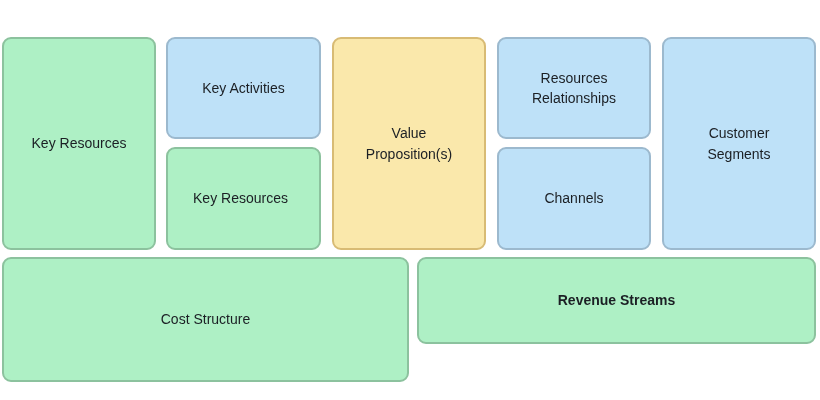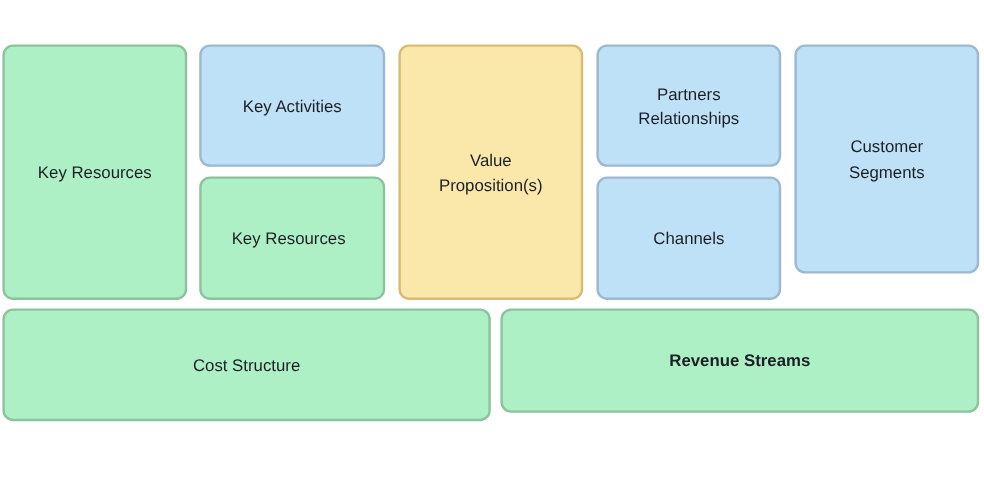--- a/index.html
+++ b/index.html
@@ -34,22 +34,22 @@
   .block.blue   { background: var(--blue-fill,   #bee1f8); border-color: var(--blue-border,   #9cb9ce); }
   .block.yellow { background: var(--yellow-fill, #fae8ab); border-color: var(--yellow-border, #d8bb74); }
 
   
   .pos-key-partners           { left: 2px;   top: 37px;  width: 154px; height: 213px; }
   .pos-key-activities         { left: 166px; top: 37px;  width: 155px; height: 102px; text-align: right; }
   .pos-key-resources          { left: 166px; top: 147px; width: 155px; height: 103px; padding-left: 12px; }
   .pos-value-proposition      { left: 332px; top: 37px;  width: 154px; height: 213px; }
   .pos-customer-relationships { left: 497px; top: 37px;  width: 154px; height: 102px; }
   .pos-channels               { left: 497px; top: 147px; width: 154px; height: 103px; text-align: center; }
-  .pos-customer-segments      { left: 662px; top: 37px;  width: 154px; height: 191px; }
-  .pos-cost-structure         { left: 2px;   top: 257px; width: 407px; height: 94px; }
+  .pos-customer-segments      { left: 662px; top: 37px;  width: 154px; height: 213px; }
+  .pos-cost-structure         { left: 2px;   top: 257px; width: 407px; height: 125px; }
   .pos-revenue-streams        { left: 417px; top: 257px; width: 399px; height: 87px; font-weight: bold; }
 </style>
 </head>
 <body>
 
 <div class="bmc-canvas">
 
   <div class="block green pos-key-partners">
     <span>Key Resources</span>
   </div>
@@ -60,21 +60,21 @@
 
   <div class="block green pos-key-resources">
     <span>Key Resources</span>
   </div>
 
   <div class="block yellow pos-value-proposition">
     <span>Value Proposition(s)</span>
   </div>
 
   <div class="block blue pos-customer-relationships">
-    <span>Partners Relationships</span>
+    <span>Resources Relationships</span>
   </div>
 
   <div class="block blue pos-channels">
     <span>Channels</span>
   </div>
 
   <div class="block blue pos-customer-segments">
     <span>Customer Segments</span>
   </div>
 

